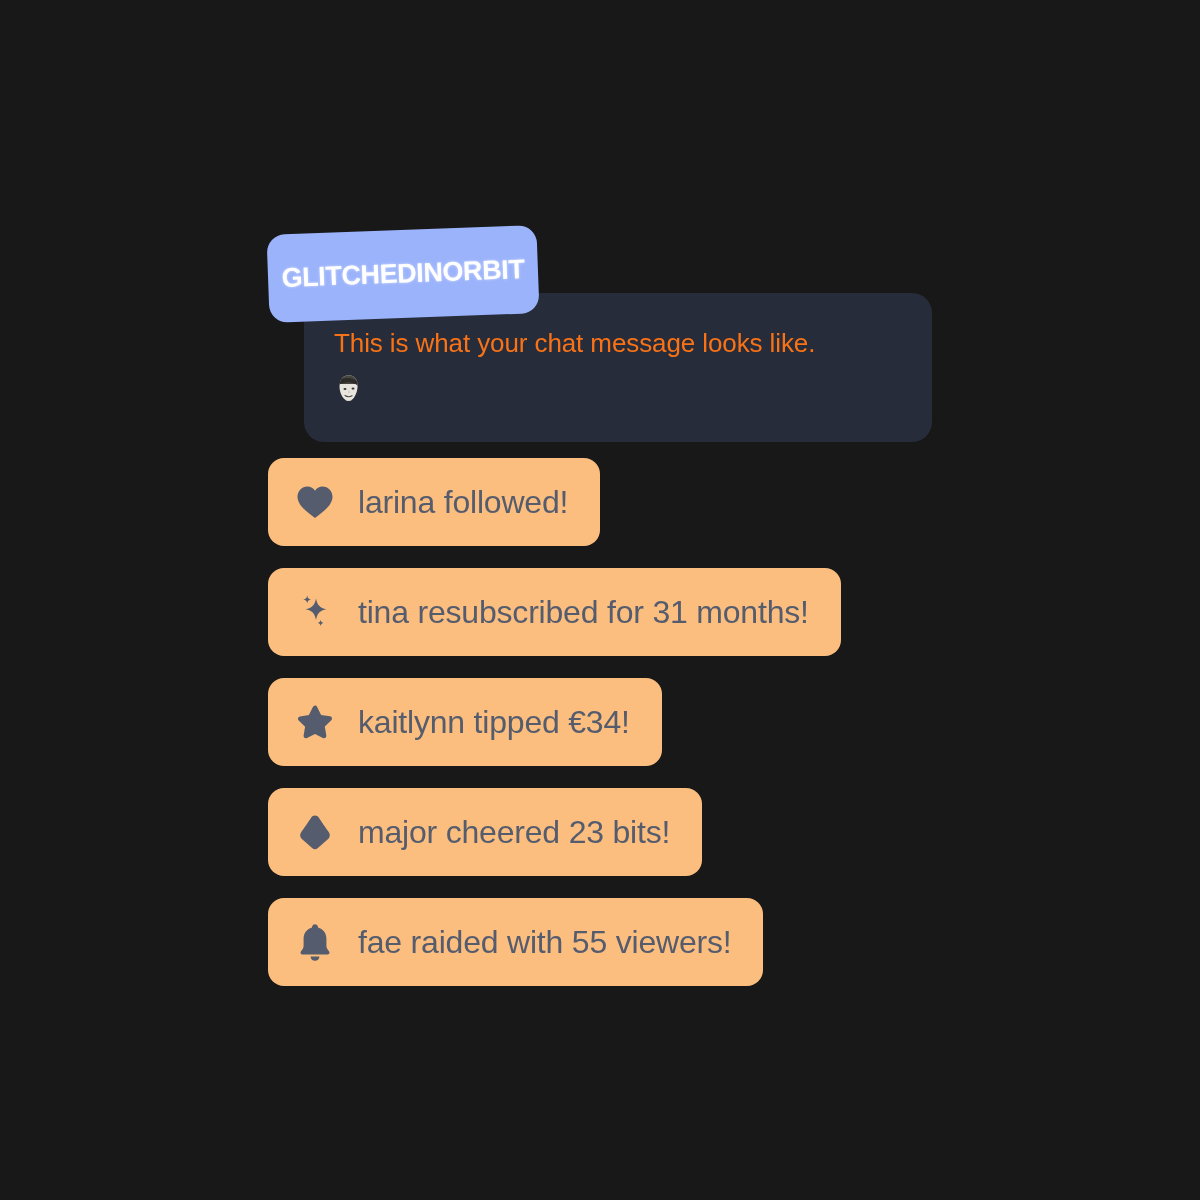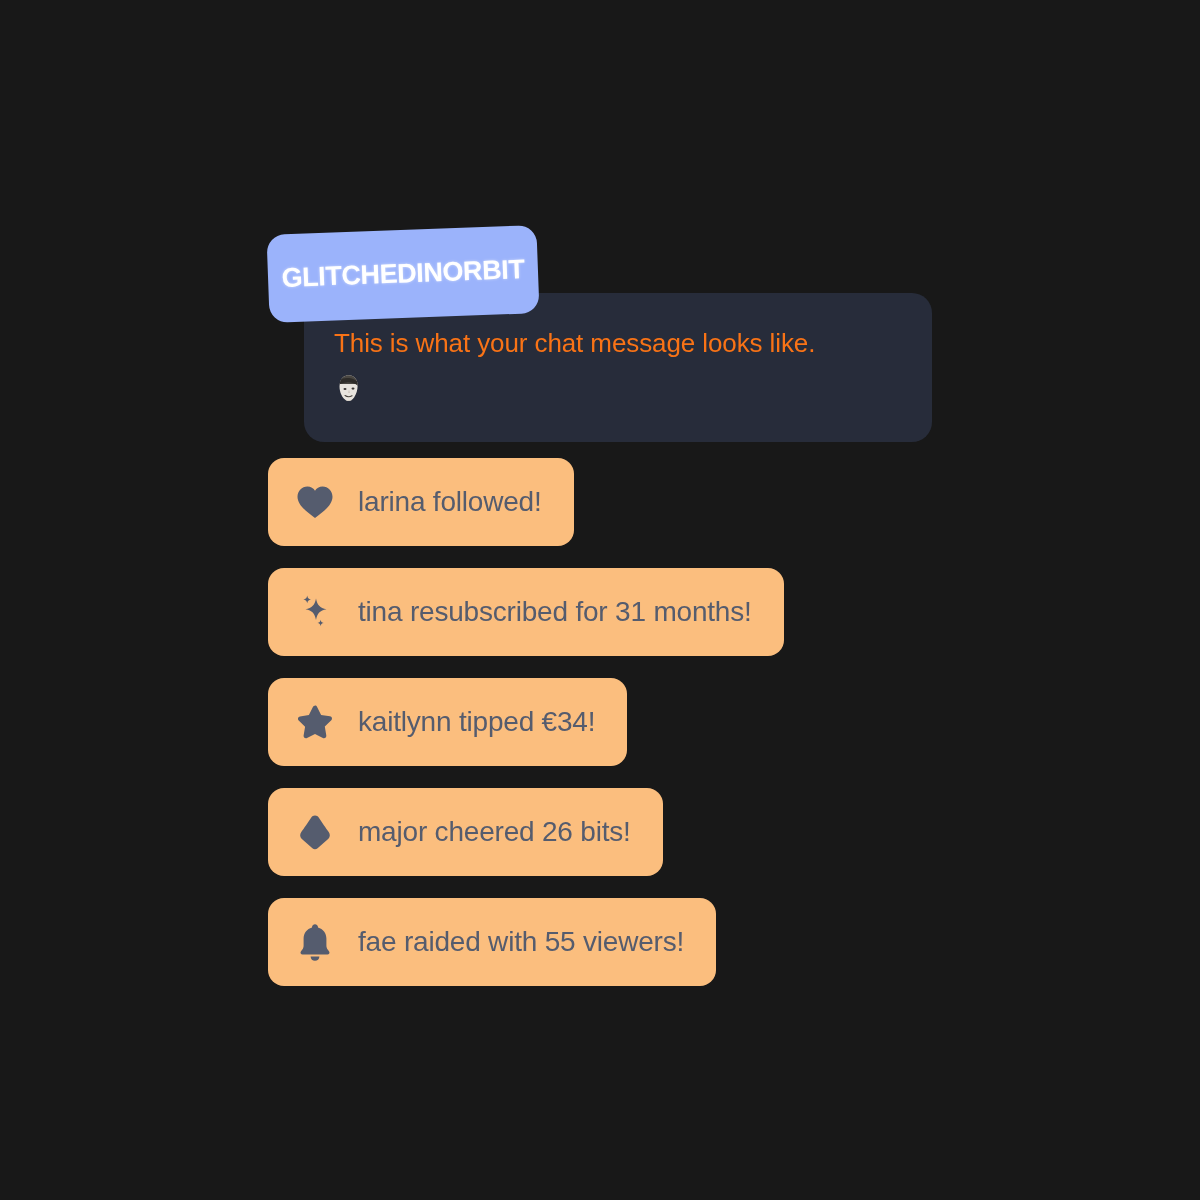--- a/index.html
+++ b/index.html
@@ -117,21 +117,21 @@
     display: flex;
     align-items: center;
     justify-content: center;
     margin-right: 22px;
   }
   .alert-icon svg {
     display: block;
   }
   .alert-text {
     color: #555c6e;
-    font-size: 28px;
+    font-size: 32px;
     font-weight: normal;
     letter-spacing: -0.2px;
     white-space: nowrap;
   }
 </style>
 </head>
 <body>
 
 <div id="stage">
 
@@ -196,21 +196,21 @@
       </span>
       <span class="alert-text">kaitlynn tipped €34!</span>
     </div>
 
     <div class="alert-card">
       <span class="alert-icon">
         <svg width="36" height="38" viewBox="0 0 36 38" aria-hidden="true">
           <path d="M18 2.5c1.6 0 3 .9 3.9 2.3 2.8 4.4 7.2 10.7 9.8 14.3 1.6 2.2 1.5 4.9-.3 6.7L20.6 35.2c-1.5 1.4-3.8 1.4-5.2 0L4.6 25.8c-1.8-1.8-1.9-4.5-.3-6.7C6.9 15.5 11.3 9.2 14.1 4.8 15 3.4 16.4 2.5 18 2.5z" fill="#555c6e"></path>
         </svg>
       </span>
-      <span class="alert-text">major cheered 26 bits!</span>
+      <span class="alert-text">major cheered 23 bits!</span>
     </div>
 
     <div class="alert-card">
       <span class="alert-icon">
         <svg width="36" height="40" viewBox="0 0 36 40" aria-hidden="true">
           <path d="M18 2.2c1.5 0 2.7 1 2.9 2.4l.1.9c5 1.3 8.4 5.8 8.4 11.1v6.8c0 1.6.5 3.1 1.5 4.4l1.2 1.6c1 1.3 0 3.1-1.6 3.1H5.5c-1.6 0-2.6-1.8-1.6-3.1l1.2-1.6c1-1.3 1.5-2.8 1.5-4.4v-6.8c0-5.3 3.4-9.8 8.4-11.1l.1-.9c.2-1.4 1.4-2.4 2.9-2.4z" fill="#555c6e"></path>
           <path d="M13.6 34.4h8.8c0 2.5-2 4.4-4.4 4.4s-4.4-1.9-4.4-4.4z" fill="#555c6e"></path>
         </svg>
       </span>
       <span class="alert-text">fae raided with 55 viewers!</span>

